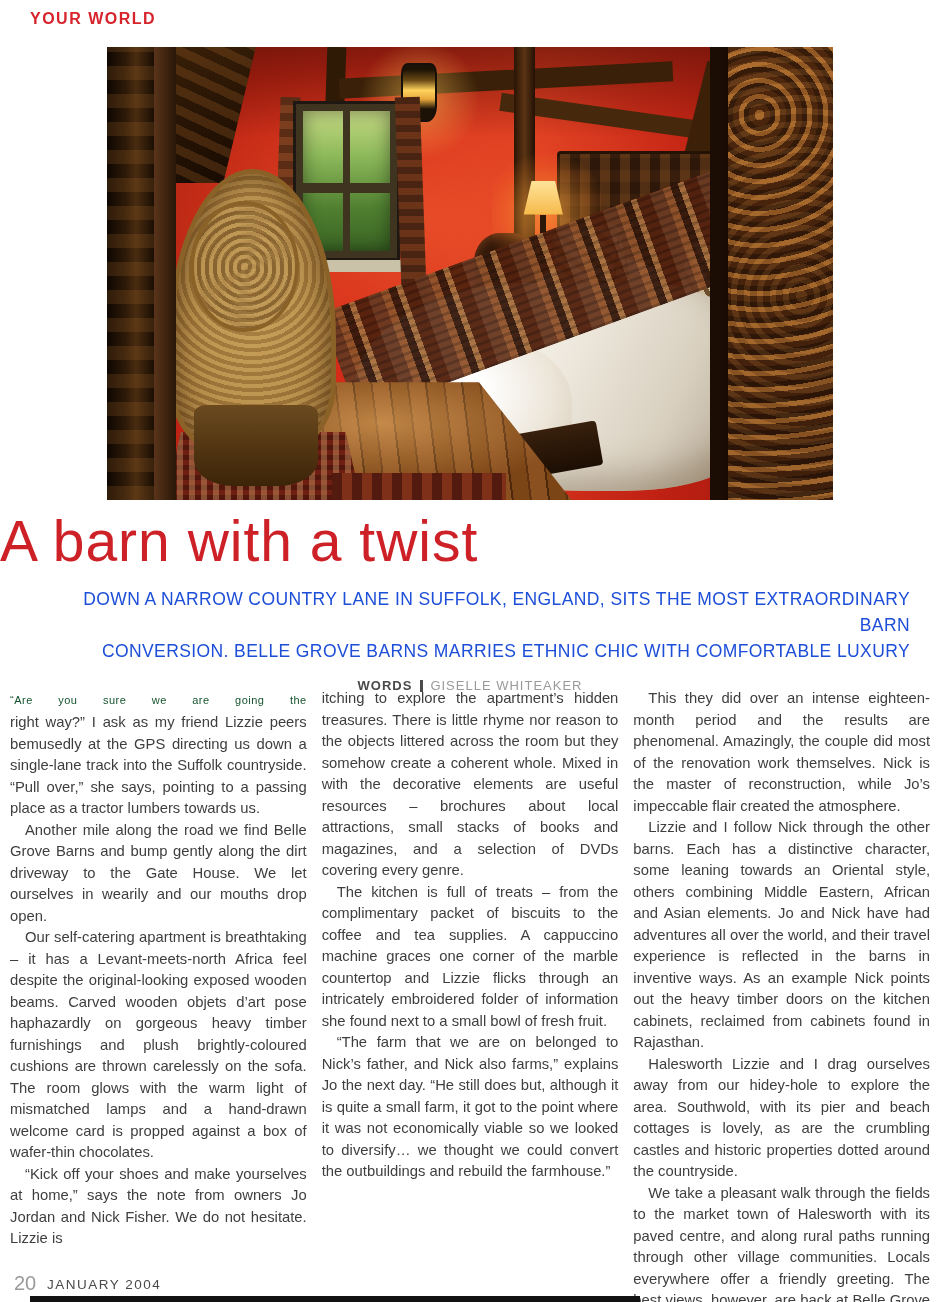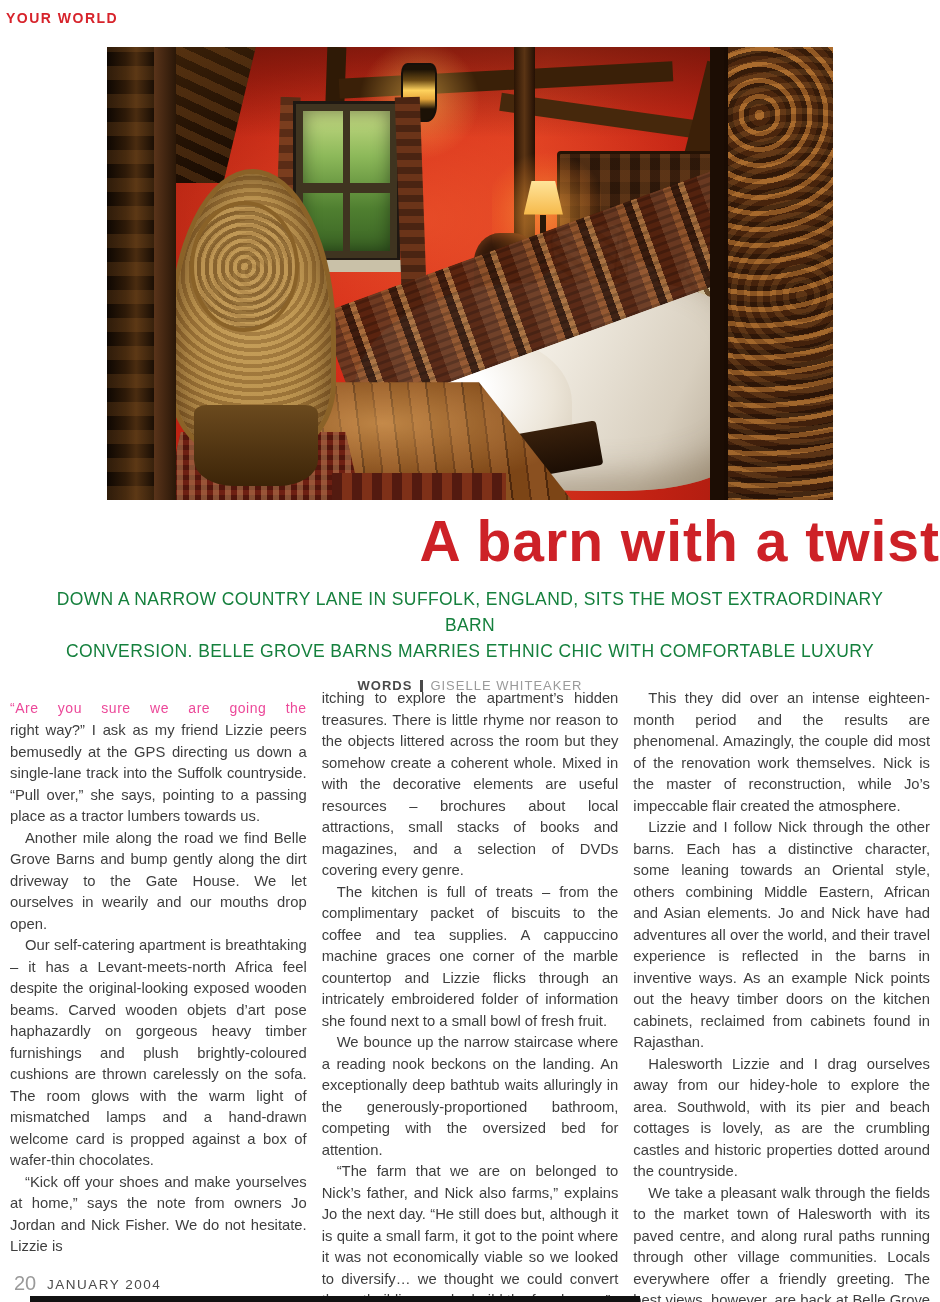--- a/index.html
+++ b/index.html
@@ -1,21 +1,21 @@
 <!DOCTYPE html>
 <html><head>
 <meta charset="utf-8">
 <style>
   * { margin:0; padding:0; box-sizing:border-box; }
   html,body { background:#ffffff; }
   body { font-family:"Liberation Sans", sans-serif; }
   .page { position:relative; width:940px; height:1302px; background:#fff; overflow:hidden; margin:0 auto; }
 
   
-  .kicker { position:absolute; left:6px; top:10px; font-size:14px; font-weight:bold;
+  .kicker { position:absolute; left:30px; top:10px; font-size:16px; font-weight:bold;
             letter-spacing:1.5px; color:#d7232b; }
   .section-title { position:absolute; left:104px; top:3px; font-size:22px; font-weight:400;
             letter-spacing:3px; color:#3a3a3a; }
 
   
   .photo { position:absolute; left:107px; top:47px; width:726px; height:453px; overflow:hidden;
            background:#8e140c; }
   .photo * { position:absolute; }
   .ph-wall { inset:0;
     background:
@@ -114,38 +114,38 @@
   .left-strip { left:6.5%; top:0; width:3%; height:100%;
       background:linear-gradient(90deg,#5a341a,#2a1708); }
   .right-strip { right:15%; top:0; width:2%; height:100%; background:#1c0d04; }
   .right-panel { right:0; top:0; width:15%; height:100%; border-left:4px solid #190b03;
       background:
         repeating-radial-gradient(circle at 30% 15%, rgba(195,125,52,0.55) 0 5px, rgba(70,35,12,0.55) 5px 11px, rgba(30,14,4,0.55) 11px 16px),
         repeating-radial-gradient(circle at 70% 55%, rgba(205,135,62,0.45) 0 6px, rgba(80,40,14,0.45) 6px 13px),
         linear-gradient(180deg,#5a3012,#3c1d0a 50%,#24100a); }
 
   
-  .headline { position:absolute; left:0; top:508px; width:100%; text-align:right;
-      font-size:57px; font-weight:700; letter-spacing:1px; color:#cd2127; }
-  .deck { position:absolute; left:30px; top:586px; width:880px; text-align:center;
-      font-size:17.5px; line-height:26px; letter-spacing:0.4px; color:#15803d; }
+  .headline { position:absolute; left:0; top:508px; width:100%; text-align:left;
+      font-size:57px; font-weight:400; letter-spacing:1px; color:#cd2127; }
+  .deck { position:absolute; left:30px; top:586px; width:880px; text-align:right;
+      font-size:17.5px; line-height:26px; letter-spacing:0.4px; color:#1d4ed8; }
   .deck span { display:block; }
   .byline { position:absolute; left:0; top:646px; width:100%; text-align:center;
       font-size:13px; letter-spacing:1px; color:#9a9a9a;margin-top:32px; }
   .byline .w { font-weight:bold; color:#4a4a4a; }
   .byline .sep { display:inline-block; width:3px; height:12px; background:#4a4a4a;
       margin:0 7px 0 8px; vertical-align:-2px; }
 
   
   .cols { position:absolute; left:10px; top:688px; width:920px; display:flex; gap:15px; }
   .col { flex:1; }
   .col p { font-size:14.8px; line-height:21.5px; text-align:justify; color:#3e3e3e; margin:0; }
   .col p.ind { text-indent:15px; }
-  .lead-in { display:block; color:#ec4899; font-size:14px; letter-spacing:0.5px;
-      text-align-last:justify; line-height:24px;margin-top:8px; }
+  .lead-in { display:block; color:#14532d; font-size:11px; letter-spacing:0.5px;
+      text-align-last:justify; line-height:24px; }
 
   
   .folio-num { position:absolute; left:14px; top:1272px; font-size:20px; font-weight:normal; color:#9a9a9a; }
   .folio-issue { position:absolute; left:47px; top:1277px; font-size:13.5px; letter-spacing:1.5px; color:#4a4a4a; }
   .footer-rule { position:absolute; left:30px; top:1296px; width:610px; height:6px; background:#121212; }
 </style>
 </head>
 <body>
 
 <div class="page">
@@ -208,21 +208,20 @@
   <div class="cols">
     <div class="col">
       <p><span class="lead-in">“Are you sure we are going the</span><span>right way?” I ask as my friend Lizzie peers bemusedly at the GPS directing us down a single-lane track into the Suffolk countryside. “Pull over,” she says, pointing to a passing place as a tractor lumbers towards us.</span></p>
       <p class="ind">Another mile along the road we find Belle Grove Barns and bump gently along the dirt driveway to the Gate House. We let ourselves in wearily and our mouths drop open.</p>
       <p class="ind">Our self-catering apartment is breathtaking – it has a Levant-meets-north Africa feel despite the original-looking exposed wooden beams. Carved wooden objets d’art pose haphazardly on gorgeous heavy timber furnishings and plush brightly-coloured cushions are thrown carelessly on the sofa. The room glows with the warm light of mismatched lamps and a hand-drawn welcome card is propped against a box of wafer-thin chocolates.</p>
       <p class="ind">“Kick off your shoes and make yourselves at home,” says the note from owners Jo Jordan and Nick Fisher. We do not hesitate. Lizzie is</p>
     </div>
     <div class="col">
       <p>itching to explore the apartment’s hidden treasures. There is little rhyme nor reason to the objects littered across the room but they somehow create a coherent whole. Mixed in with the decorative elements are useful resources – brochures about local attractions, small stacks of books and magazines, and a selection of DVDs covering every genre.</p>
       <p class="ind">The kitchen is full of treats – from the complimentary packet of biscuits to the coffee and tea supplies. A cappuccino machine graces one corner of the marble countertop and Lizzie flicks through an intricately embroidered folder of information she found next to a small bowl of fresh fruit.</p>
-      <p class="ind">We bounce up the narrow staircase where a reading nook beckons on the landing. An exceptionally deep bathtub waits alluringly in the generously-proportioned bathroom, competing with the oversized bed for attention.</p>
       <p class="ind">“The farm that we are on belonged to Nick’s father, and Nick also farms,” explains Jo the next day. “He still does but, although it is quite a small farm, it got to the point where it was not economically viable so we looked to diversify… we thought we could convert the outbuildings and rebuild the farmhouse.”</p>
     </div>
     <div class="col">
       <p class="ind">This they did over an intense eighteen-month period and the results are phenomenal. Amazingly, the couple did most of the renovation work themselves. Nick is the master of reconstruction, while Jo’s impeccable flair created the atmosphere.</p>
       <p class="ind">Lizzie and I follow Nick through the other barns. Each has a distinctive character, some leaning towards an Oriental style, others combining Middle Eastern, African and Asian elements. Jo and Nick have had adventures all over the world, and their travel experience is reflected in the barns in inventive ways. As an example Nick points out the heavy timber doors on the kitchen cabinets, reclaimed from cabinets found in Rajasthan.</p>
       <p class="ind">Halesworth Lizzie and I drag ourselves away from our hidey-hole to explore the area. Southwold, with its pier and beach cottages is lovely, as are the crumbling castles and historic properties dotted around the countryside.</p>
       <p class="ind"><span>We take a pleasant walk through the fields to the market town of Halesworth with its paved centre, and along rural paths running through other village communities. Locals everywhere offer a friendly greeting. The best views, however, are back at Belle Grove Barns.</span></p>
     </div>
   </div>
 

